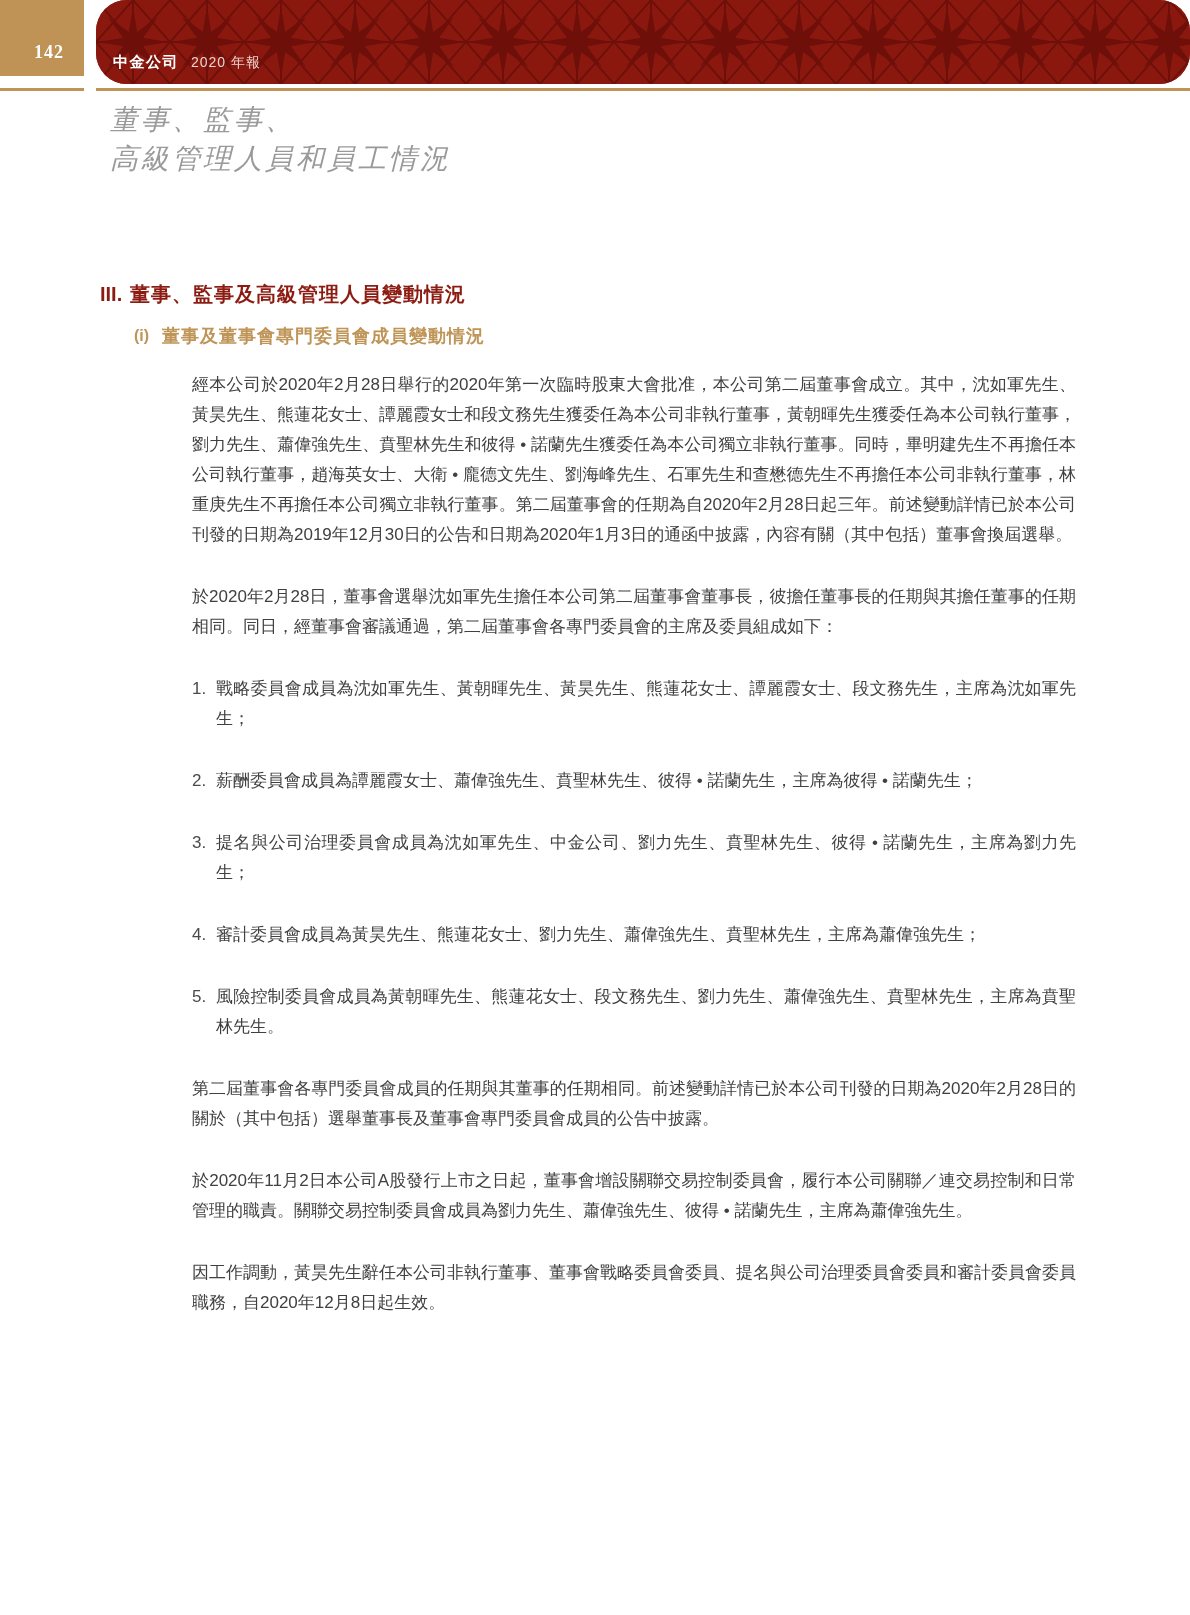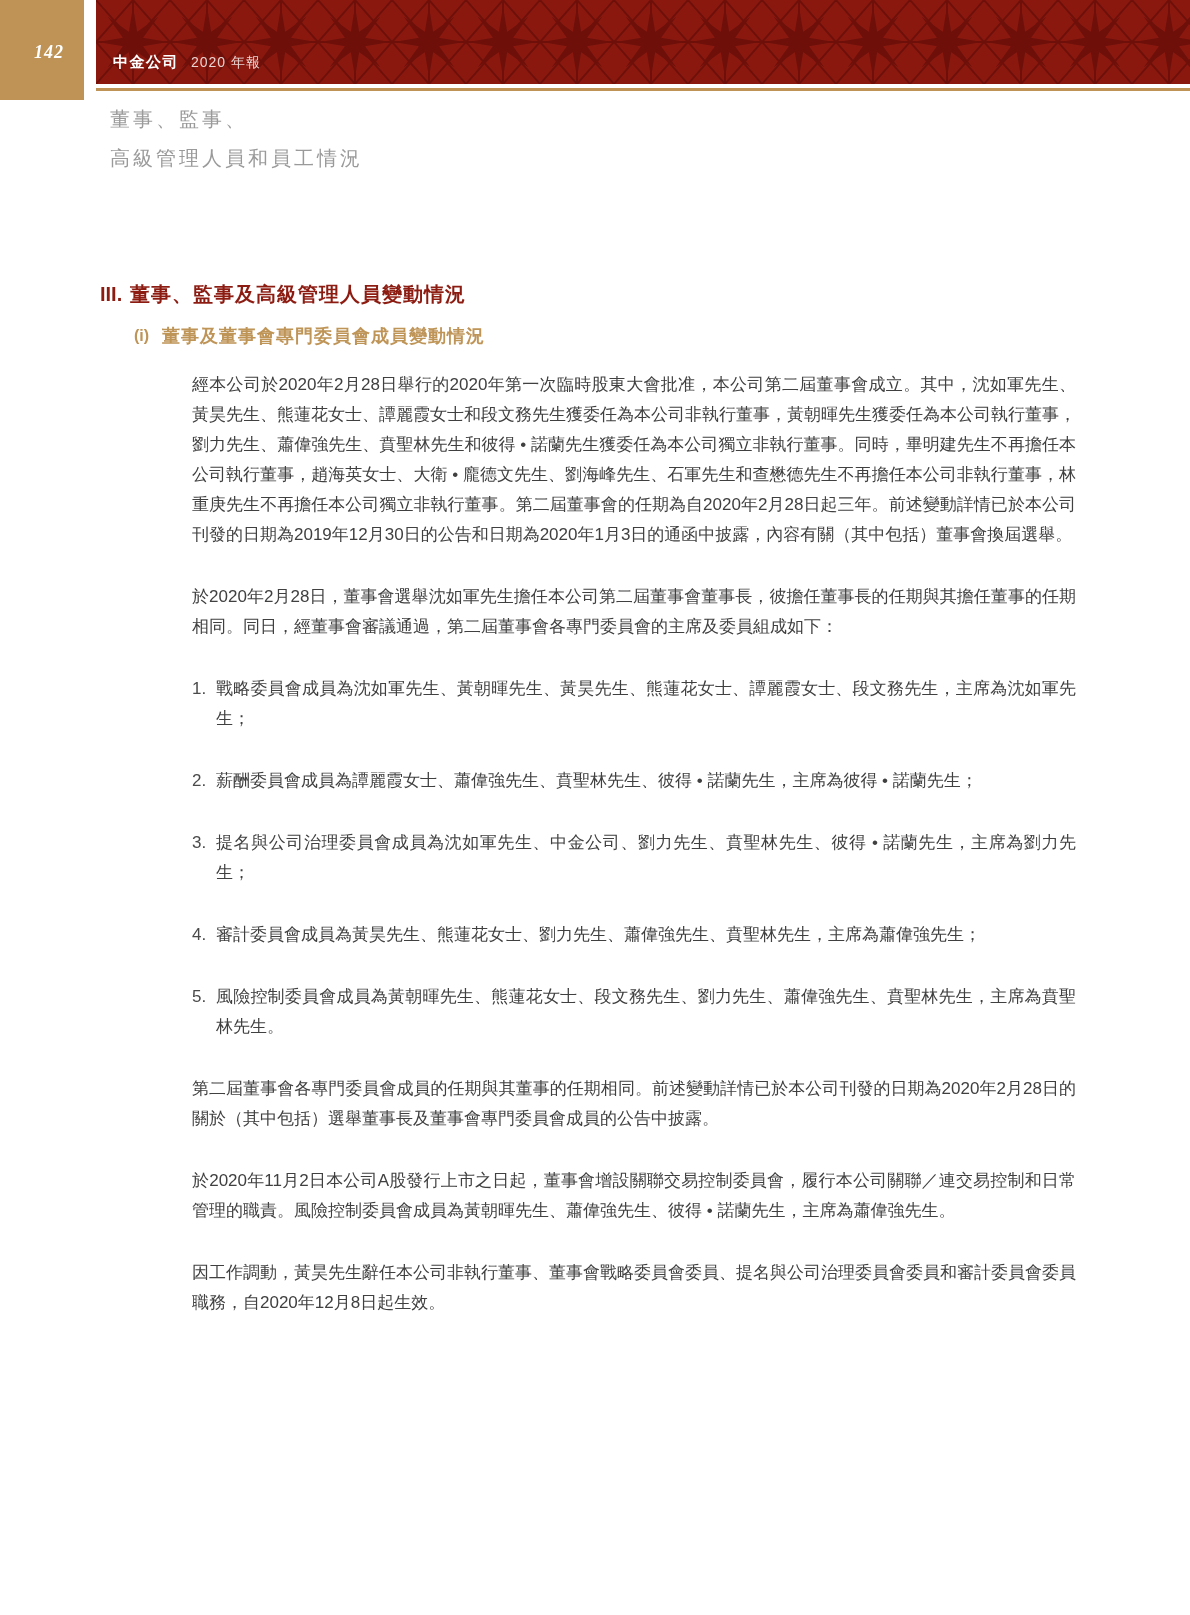--- a/index.html
+++ b/index.html
@@ -5,50 +5,50 @@
   html,body { margin:0; padding:0; }
   body {
     width:1190px; height:1615px;
     background:#ffffff;
     position:relative;
     font-family:"Liberation Sans", sans-serif;
     overflow:hidden;
   }
   
   .pageno-block {
-    position:absolute; left:0; top:0; width:84px; height:100px;
+    position:absolute; left:0; top:0; width:84px; height:76px;
     background:#BE9355;
-    font-style:italic;
   }
   .pageno-block .num {
     position:absolute; left:14px; right:0; top:42px;
     text-align:center; color:#ffffff;
     font-family:"Liberation Serif", serif;
     font-size:18px; font-weight:bold; letter-spacing:1px;
   }
   .banner {
     position:absolute; left:96px; right:0; top:0; height:84px;
-    background:#8B180F; overflow:hidden;
+    background:#8B180F; overflow:hidden;border-radius:31px;
   }
   .banner svg { position:absolute; left:0; top:0; width:100%; height:100%; display:block; }
   .banner-label {
     position:absolute; left:17px; bottom:13px; z-index:2;
     color:#ffffff; font-size:15px; line-height:18px; white-space:nowrap;
   }
   .banner-label .company { font-weight:bold; letter-spacing:1.5px; }
   .banner-label .report { margin-left:12px; font-size:14px; color:rgba(255,255,255,0.82); letter-spacing:1px; }
   .rule { position:absolute; top:88px; height:3px; background:#BE9355; }
   .rule-left  { left:0; width:84px; }
   .rule-right { left:96px; right:0; }
   
   .page-title {
     position:absolute; left:110px; top:100px; margin:0;
     font-family:"Liberation Serif", serif; font-weight:normal;
-    font-size:20px; line-height:39px; letter-spacing:3px;
+    font-size:28px; line-height:39px; letter-spacing:3px;
     color:#9a9a9a;
+    font-style:italic;
   }
   
   .content { position:absolute; left:100px; top:282px; width:978px; }
   .sec-head {
     display:flex; color:#8C1C12; font-weight:bold;
     font-size:20px; line-height:24px; letter-spacing:1px;
   }
   .sec-head .sec-num { width:30px; flex:0 0 30px; letter-spacing:0; }
   .sub-head {
     display:flex; margin-left:34px; margin-top:19px;
@@ -133,17 +133,17 @@
     <div class="li">
       <span class="num">4.</span>
       <span class="txt">審計委員會成員為黃昊先生、熊蓮花女士、劉力先生、蕭偉強先生、賁聖林先生，主席為蕭偉強先生；</span>
     </div>
     <div class="li">
       <span class="num">5.</span>
       <span class="txt">風險控制委員會成員為黃朝暉先生、熊蓮花女士、段文務先生、劉力先生、蕭偉強先生、賁聖林先生，主席為賁聖林先生。</span>
     </div>
 
     <p>第二屆董事會各專門委員會成員的任期與其董事的任期相同。前述變動詳情已於本公司刊發的日期為2020年2月28日的關於（其中包括）選舉董事長及董事會專門委員會成員的公告中披露。</p>
-    <p>於2020年11月2日本公司A股發行上市之日起，董事會增設關聯交易控制委員會，履行本公司關聯／連交易控制和日常管理的職責。風險控制委員會成員為黃朝暉先生、蕭偉強先生、彼得 • 諾蘭先生，主席為蕭偉強先生。</p>
+    <p>於2020年11月2日本公司A股發行上市之日起，董事會增設關聯交易控制委員會，履行本公司關聯／連交易控制和日常管理的職責。關聯交易控制委員會成員為劉力先生、蕭偉強先生、彼得 • 諾蘭先生，主席為蕭偉強先生。</p>
     <p>因工作調動，黃昊先生辭任本公司非執行董事、董事會戰略委員會委員、提名與公司治理委員會委員和審計委員會委員職務，自2020年12月8日起生效。</p>
   </div>
 
 </div>
 
 </body></html>

